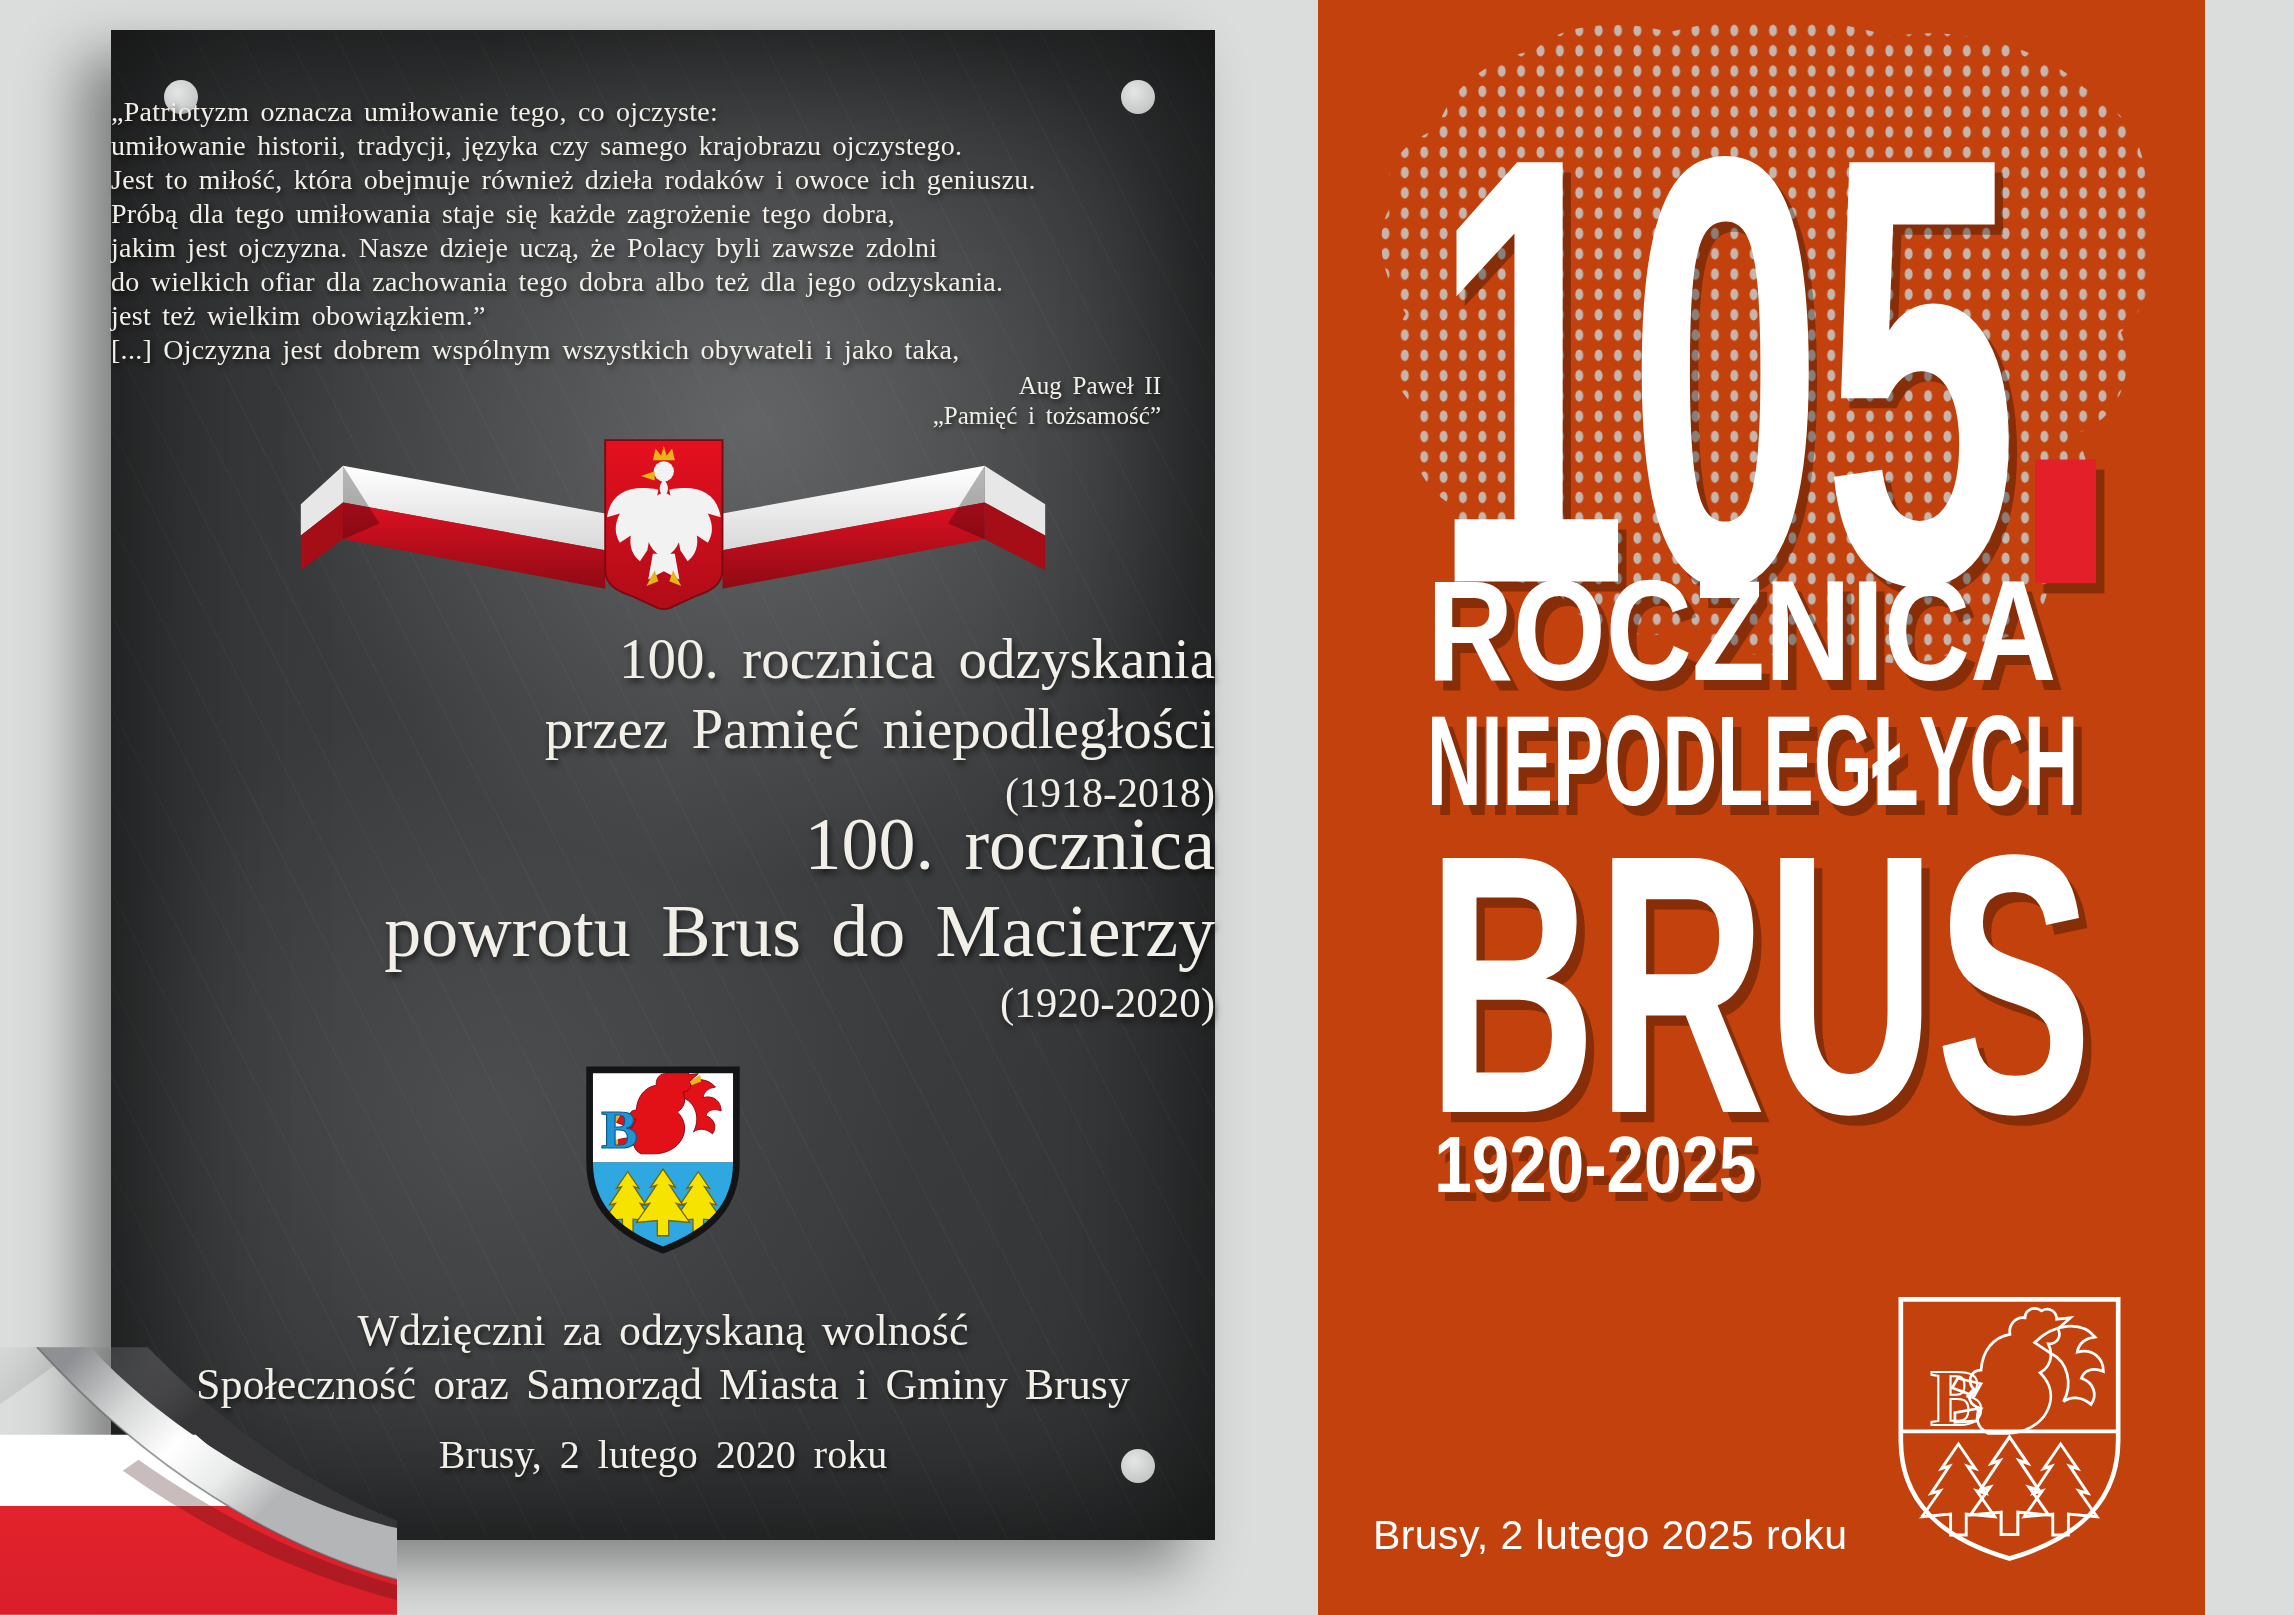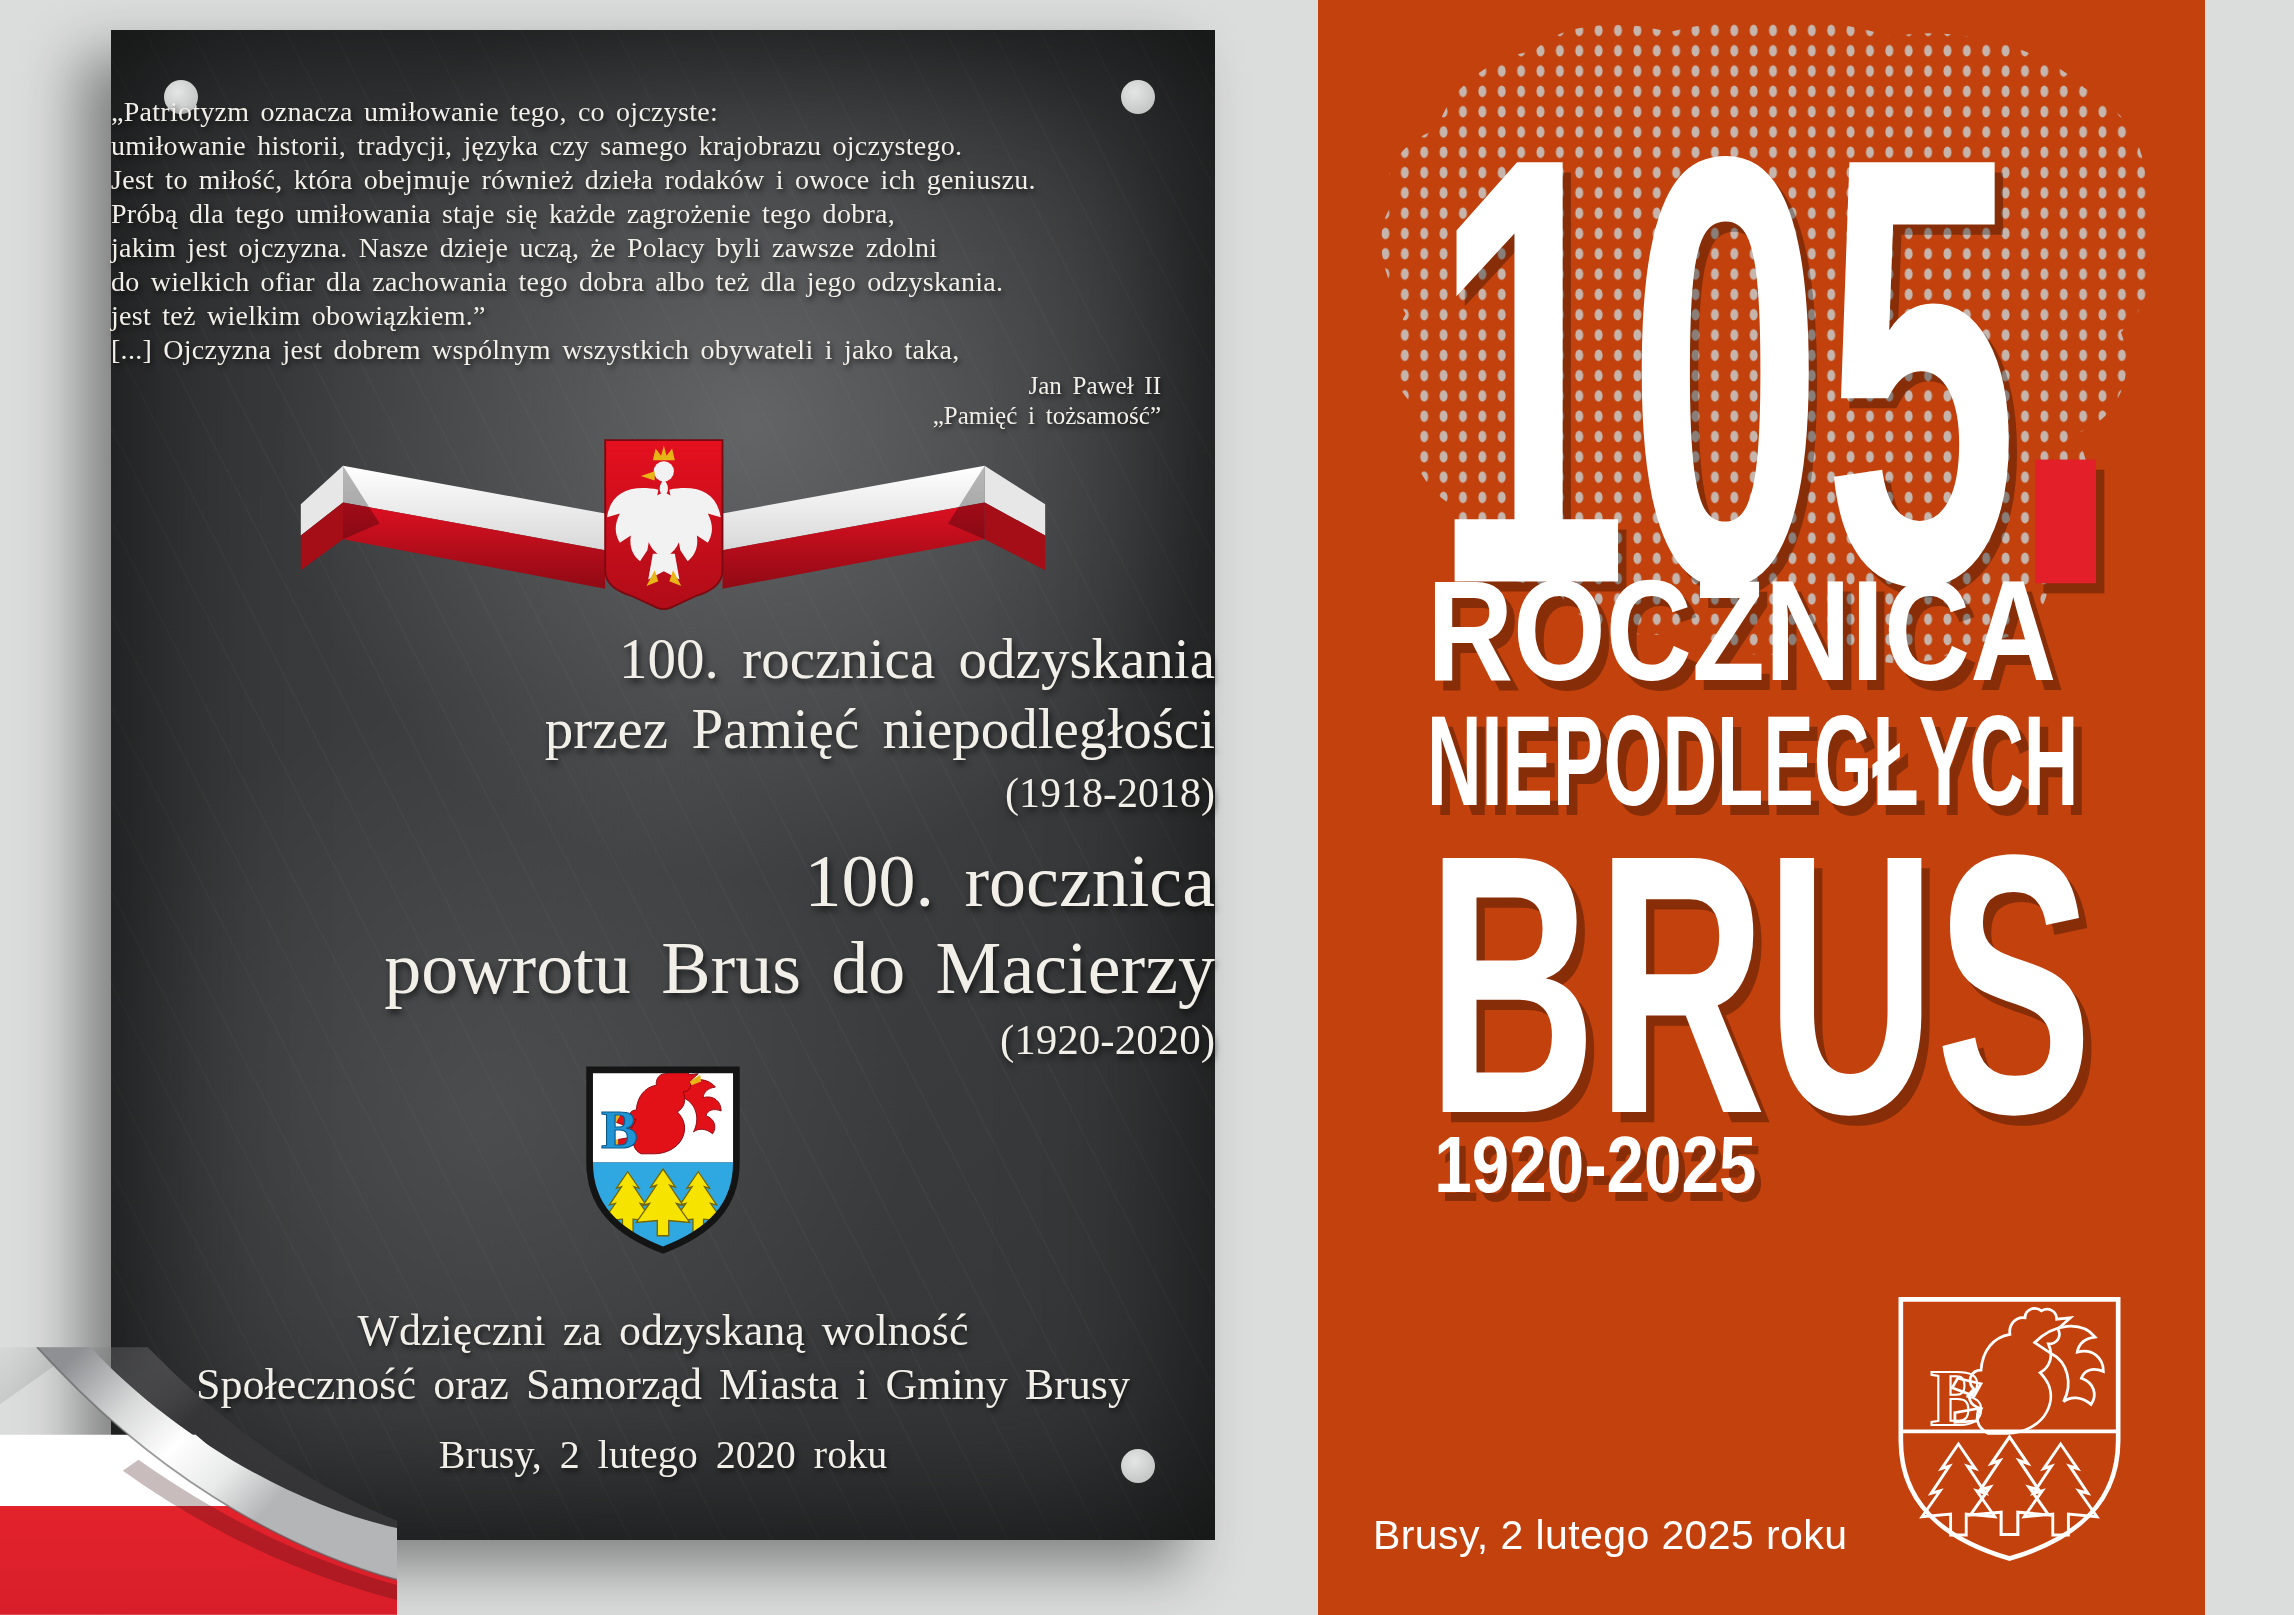--- a/index.html
+++ b/index.html
@@ -24,21 +24,21 @@
     text-shadow:1.8px 2.8px 5.5px rgba(0,0,0,.65);white-space:nowrap;}
   .attribution{position:absolute;right:54px;top:341px;text-align:right;
     font-size:25px;line-height:30px;word-spacing:.18em;text-shadow:1.8px 2.8px 5.5px rgba(0,0,0,.65);}
 
   .ribbon-wrap{position:absolute;left:177px;top:402px;width:770px;height:185px;}
 
   .title-block{position:absolute;left:0;width:100%;text-align:right;
     text-shadow:1.8px 3.7px 6.5px rgba(0,0,0,.65);word-spacing:.16em;}
   .title-1918{top:594px;font-size:57px;line-height:70px;}
   .title-1918 .years{font-size:42px;line-height:52px;margin-top:3.7px;}
-  .title-1920{top:808px;font-size:74px;line-height:87px;}
+  .title-1920{top:771px;font-size:74px;line-height:87px;}
   .title-1920 .years{font-size:43px;line-height:54px;margin-top:1px;}
 
   .coat-color{position:absolute;left:471px;top:1032px;width:162px;height:196px;}
 
   .thanks{position:absolute;left:0;top:1274px;width:100%;text-align:center;
     font-size:44px;line-height:54px;word-spacing:.14em;text-shadow:1.8px 2.8px 5.5px rgba(0,0,0,.65);}
   .plaque-date{position:absolute;left:0;top:1401px;width:100%;text-align:center;
     font-size:40px;word-spacing:.2em;text-shadow:1.8px 2.8px 5.5px rgba(0,0,0,.65);}
 
   .curl{position:absolute;left:0;top:1347px;width:397px;height:268px;z-index:6;}
@@ -67,21 +67,21 @@
         <div>umiłowanie historii, tradycji, języka czy samego krajobrazu ojczystego.</div>
         <div>Jest to miłość, która obejmuje również dzieła rodaków i owoce ich geniuszu.</div>
         <div>Próbą dla tego umiłowania staje się każde zagrożenie tego dobra,</div>
         <div>jakim jest ojczyzna. Nasze dzieje uczą, że Polacy byli zawsze zdolni</div>
         <div>do wielkich ofiar dla zachowania tego dobra albo też dla jego odzyskania.</div>
         <div>jest też wielkim obowiązkiem.”</div>
         <div>[...] Ojczyzna jest dobrem wspólnym wszystkich obywateli i jako taka,</div>
       </div>
 
       <div class="attribution">
-        <div>Jan Paweł II</div>
+        <div>Aug Paweł II</div>
         <div>„Pamięć i tożsamość”</div>
       </div>
 
       <svg class="ribbon-wrap" viewBox="0 0 840 200">
         <defs>
           <linearGradient id="rbW" x1="0" y1="0" x2="0" y2="1">
             <stop offset="0" stop-color="#ffffff"></stop>
               <stop offset="1" stop-color="#d8d8d8"></stop>
           </linearGradient>
           <linearGradient id="rbR" x1="0" y1="0" x2="0" y2="1">

